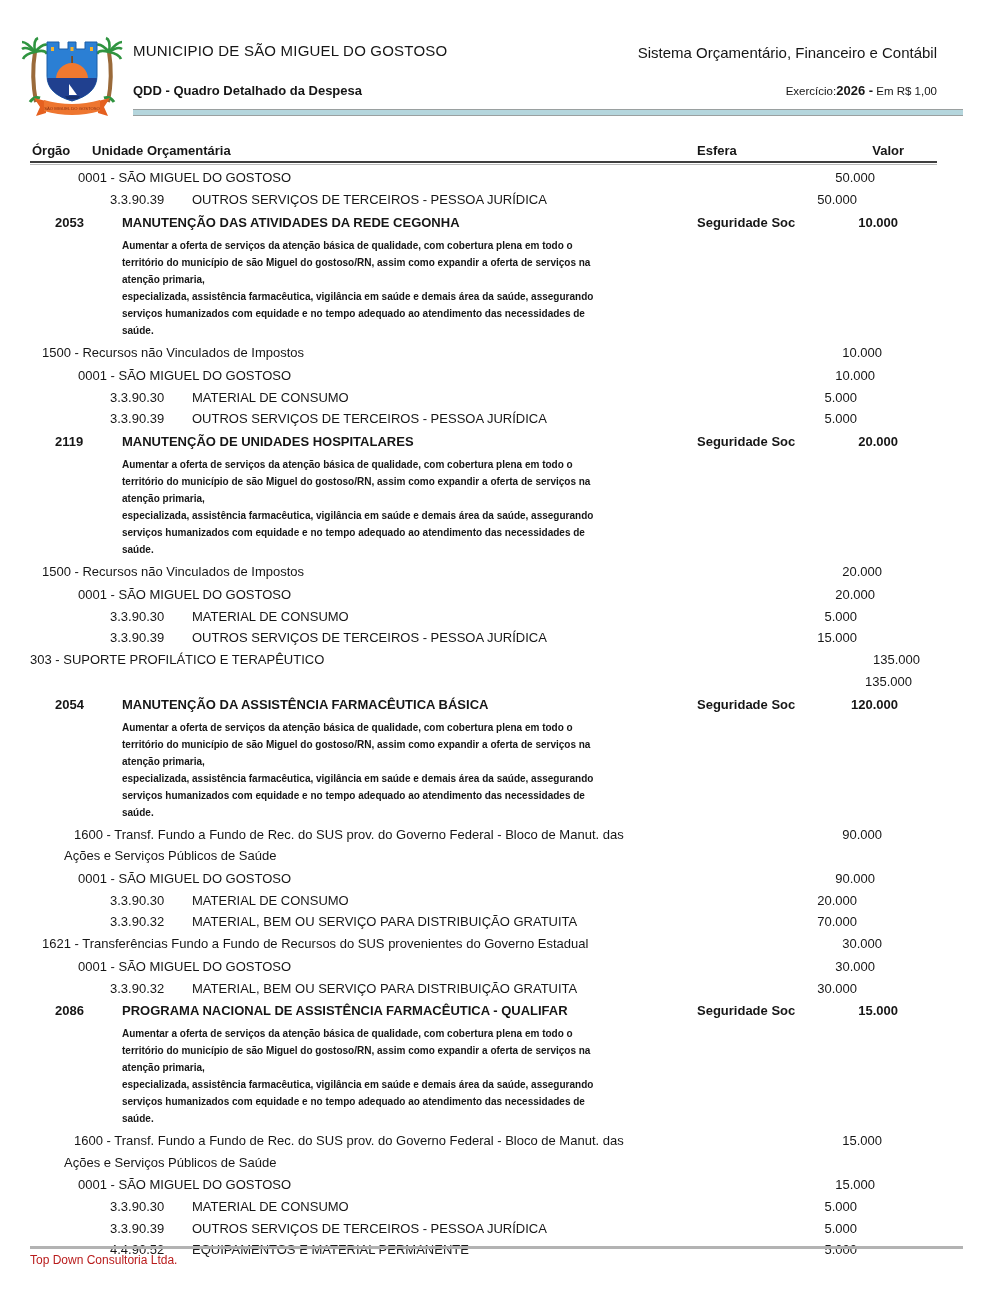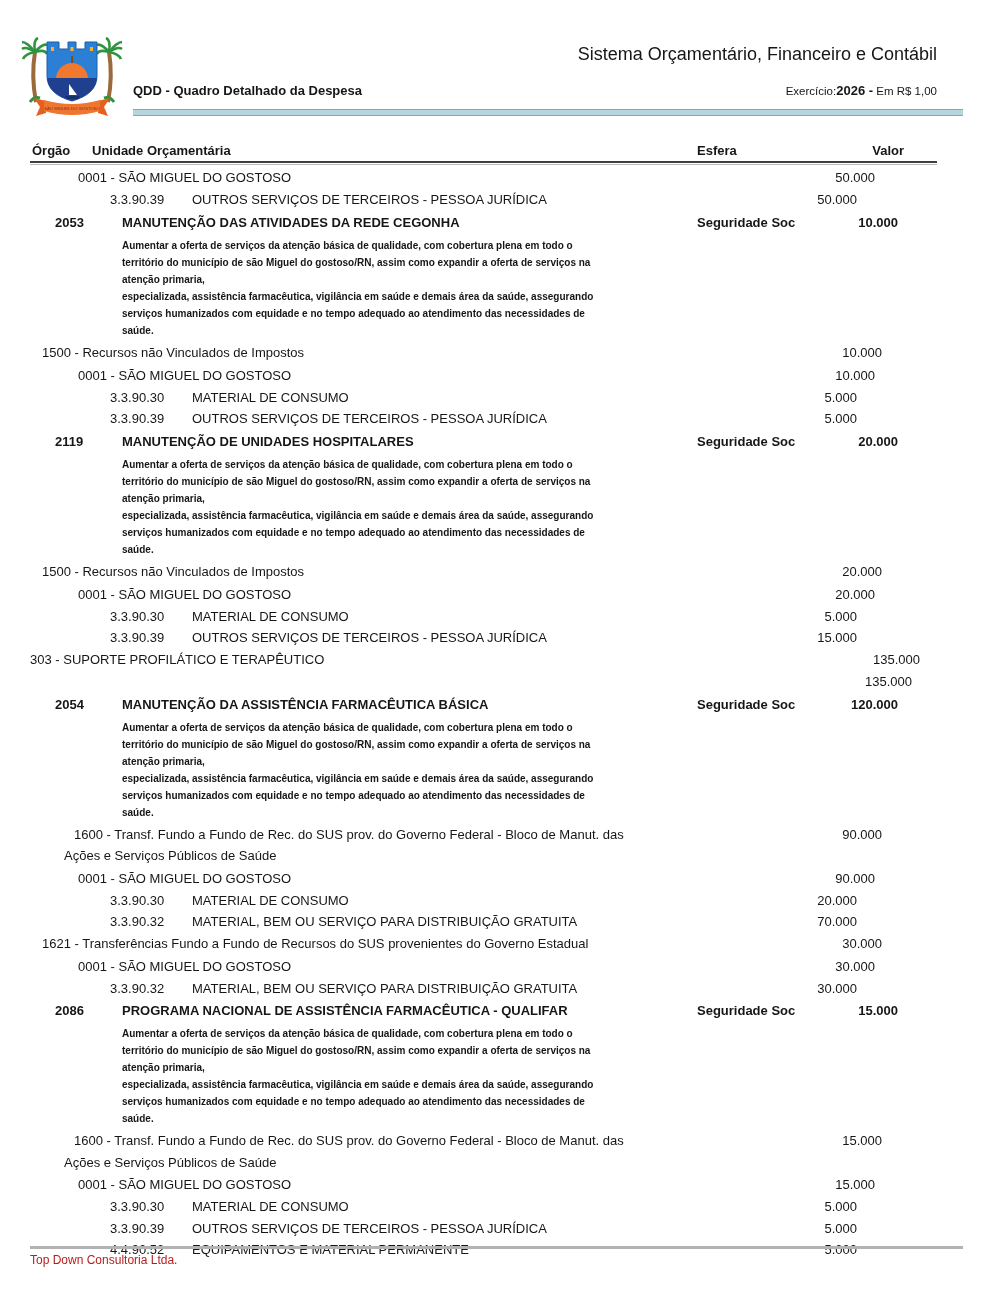--- a/index.html
+++ b/index.html
@@ -2,21 +2,21 @@
 <html><head>
 <meta charset="utf-8">
 <style>
   html,body{margin:0;padding:0;background:#ffffff;}
   body{font-family:"Liberation Sans","DejaVu Sans",sans-serif;color:#161616;}
   #page{position:relative;width:1000px;height:1294px;background:#fff;overflow:hidden;}
 
   
   .logo{position:absolute;left:20px;top:22px;width:104px;height:104px;}
   .muni-title{position:absolute;left:133px;top:42px;font-size:15px;letter-spacing:.2px;}
-  .system-name{position:absolute;right:63px;top:44px;font-size:18px;}
+  .system-name{position:absolute;right:63px;top:44px;font-size:15px;}
   .report-title{position:absolute;left:133px;top:83px;font-size:13px;font-weight:bold;}
   .exercise{position:absolute;right:63px;top:83px;font-size:11.5px;}
   .exercise b{font-size:13px;}
   .accent-bar{position:absolute;left:133px;top:109px;width:830px;height:5px;background:#b5d6dd;border-top:1px solid #9aa0a0;border-bottom:1px solid #9aa0a0;}
 
   
   .cols{position:absolute;top:143px;left:0;width:967px;height:18px;font-size:13px;font-weight:bold;}
   .col-orgao{position:absolute;left:32px;}
   .col-unidade{position:absolute;left:92px;}
   .col-esfera{position:absolute;left:697px;}
@@ -103,20 +103,21 @@
       <rect x="50.5" y="25" width="3" height="4" fill="#f7b32b"></rect>
       <rect x="70" y="25" width="3" height="4" fill="#f7b32b"></rect>
     </g>
 
     <path d="M14,76 l12,3 v12 l-10,3 4,-9 z" fill="#e5601f"></path>
     <path d="M90,76 l-12,3 v12 l10,3 -4,-9 z" fill="#e5601f"></path>
     <path d="M24,78 q28,8 56,0 v11 q-28,8 -56,0 z" fill="#ee7630"></path>
     <text x="52" y="88" text-anchor="middle" font-size="4.2" fill="#8a2f10" font-family="Liberation Sans, sans-serif">SÃO MIGUEL DO GOSTOSO</text>
   </svg>
 
+  <div class="muni-title">MUNICIPIO DE SÃO MIGUEL DO GOSTOSO</div>
   <div class="system-name">Sistema Orçamentário, Financeiro e Contábil</div>
   <div class="report-title">QDD - Quadro Detalhado da Despesa</div>
   <div class="exercise"><span>Exercício:</span><b>2026 -</b><span> Em R$ 1,00</span></div>
   <div class="accent-bar"></div>
 
   <div class="cols">
     <span class="col-orgao">Órgão</span>
     <span class="col-unidade">Unidade Orçamentária</span>
     <span class="col-esfera">Esfera</span>
     <span class="col-valor">Valor</span>

